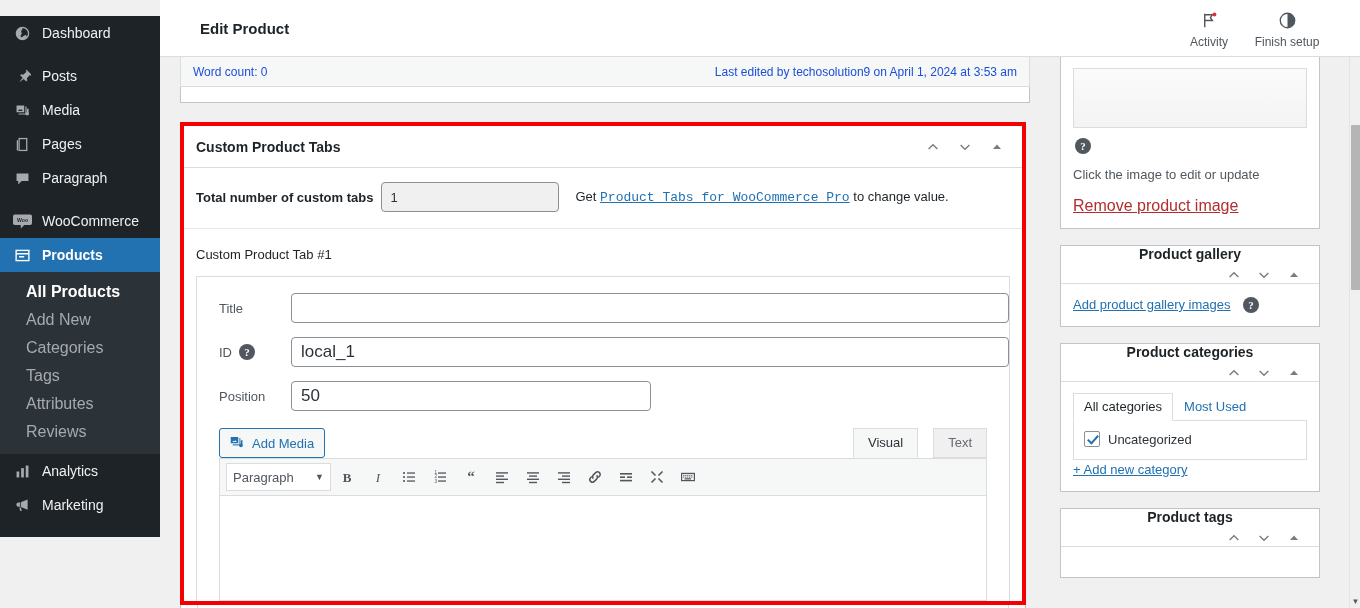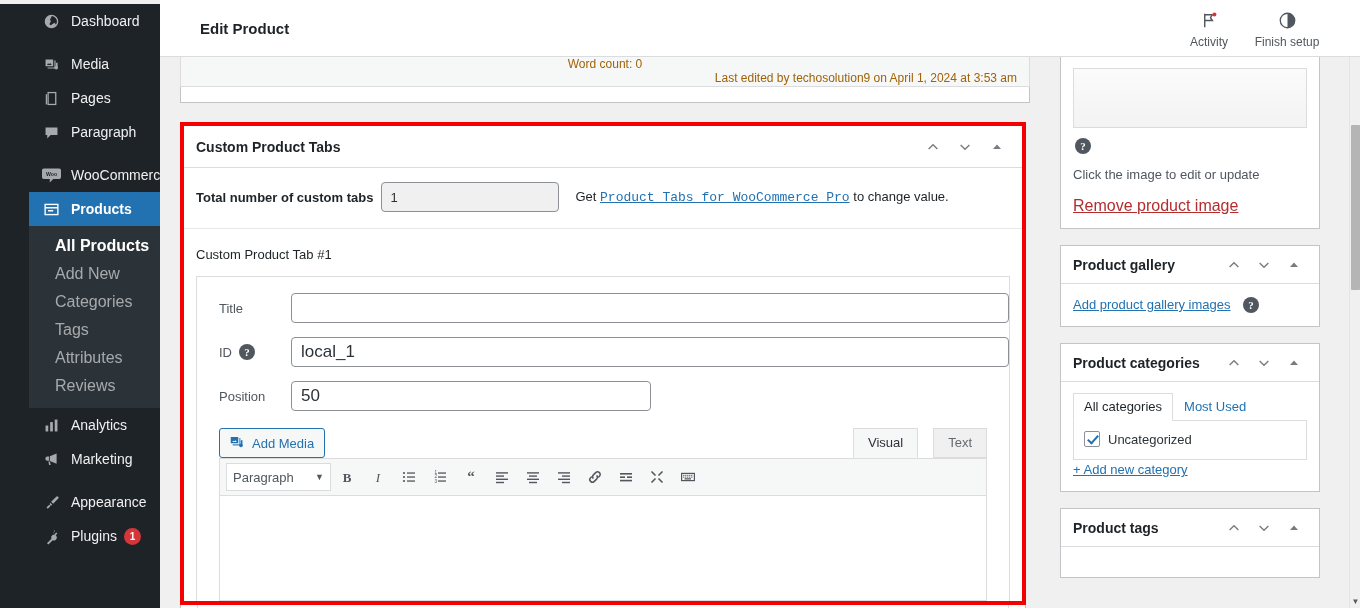--- a/index.html
+++ b/index.html
@@ -7,27 +7,26 @@
     width: 1360px; height: 608px;
     overflow: hidden;
     font-family: "Liberation Sans", sans-serif;
     background: #f0f0f1;
     -webkit-font-smoothing: antialiased;
   }
   .screen { position: relative; width: 1360px; height: 608px; }
 
   
   .sidebar {
-    position: absolute; left: 0; top: 4px;
-    width: 160px; height: 604px;
+    position: absolute; left: 0; top: 16px;
+    width: 160px; height: 521px;
     background: #1d2327;
     color: #f0f0f1;
     overflow: hidden;
     z-index: 40;
-    padding-left: 29px;
   }
   .menu-item {
     display: flex; align-items: center;
     height: 34px; padding-left: 12px;
     font-size: 14px; color: #f0f0f1;
     position: relative; cursor: pointer;
   }
   .menu-item .mi-label { margin-left: 10px; line-height: 1; }
   .menu-item.current {
     background: #2271b1; color: #fff; font-weight: 600;
@@ -83,21 +82,21 @@
     background: #f0f0f1; overflow: hidden;
   }
 
   
   .main-col { position: absolute; left: 20px; top: 0; width: 850px; }
 
   .wordcount-box {
     width: 850px; height: 30px; background: #f6f7f7;
     border: 1px solid #dcdcde; border-top: none;
     display: flex; align-items: center; padding: 0 12px;
-    font-size: 12px; color: #a16207; flex-direction: column;
+    font-size: 12px; color: #1d4ed8;
   }
   .wordcount-box .wc-right { margin-left: auto; }
   .postbox-shell { width: 850px; background: #fff; border: 1px solid #c3c4c7; border-top: none; height: 16px; }
 
   .highlight-panel {
     margin-top: 19px;
     width: 846px;
     border: 4px solid #f40000;
     background: #fff;
     position: relative;
@@ -206,20 +205,21 @@
     margin: 0 16px; height: 30px; border-left: 1px solid #dcdcde; border-right: 1px solid #dcdcde; background:#fff;
   }
 
   
   .side-col { position: absolute; left: 900px; top: 0; width: 260px; }
   .side-box { background: #fff; border: 1px solid #c3c4c7; margin-bottom: 16px; }
   .side-box.notop { border-top: none; }
   .sbox-header {
     height: 38px; display: flex; align-items: center; padding: 0 12px;
     border-bottom: 1px solid #dcdcde;
+    flex-direction: column;
   }
   .sbox-title { font-size: 14px; font-weight: 700; color: #1d2327; }
   .sbox-handles { margin-left: auto; display: flex; align-items: center; gap: 4px; }
   .sbox-body { padding: 11px 12px 13px 12px; }
 
   .img-placeholder {
     width: 100%; height: 60px;
     border: 1px solid #dcdcde;
     background: linear-gradient(180deg,#fbfbfc 0%, #f3f3f4 100%);
   }
@@ -279,20 +279,28 @@
       <span class="mi-icon">
         <svg width="17" height="17" viewBox="0 0 20 20" fill="currentColor">
             <path d="M10 2a8 8 0 100 16 8 8 0 000-16zm0 1.6a6.4 6.4 0 016.4 6.4 6.4 6.4 0 01-1.1 3.6l-1.2-1 .7-1.3-4.3 1.9a1.4 1.4 0 01-1.9 1 1.4 1.4 0 01-.7-1.9L10.7 7 9.4 9.4 8.1 8.2 10 4.3A6.4 6.4 0 0110 3.6z"></path>
           </svg>
       </span>
       <span class="mi-label">Dashboard</span>
     </div>
 
     <div class="menu-sep"></div>
 
+    <div class="menu-item">
+      <span class="mi-icon">
+        <svg width="17" height="17" viewBox="0 0 20 20" fill="currentColor">
+            <path d="M14.9 2.2l-1.1 1.1 1 1-4 3.6-2.3-.6-1.3 1.3 3 3-4 5.2 5.2-4 3 3 1.3-1.3-.6-2.3 3.6-4 1 1 1.1-1.1-5.9-5.9z"></path>
+          </svg>
+      </span>
+      <span class="mi-label">Posts</span>
+    </div>
 
     <div class="menu-item">
       <span class="mi-icon">
         <svg width="17" height="17" viewBox="0 0 20 20" fill="currentColor">
             <path d="M3 4h9v8H3V4zm1.8 6.6h5.4L8.4 8.1 7.1 9.7 6 8.6l-1.2 2zM13.4 5.2v8.2h-8v1.4h9.4V5.2h-1.4z"></path>
             <circle cx="15.6" cy="13.8" r="2.1"></circle>
             <path d="M17.2 13.9V7.7l-2 .5v6"></path>
           </svg>
       </span>
       <span class="mi-label">Media</span>

